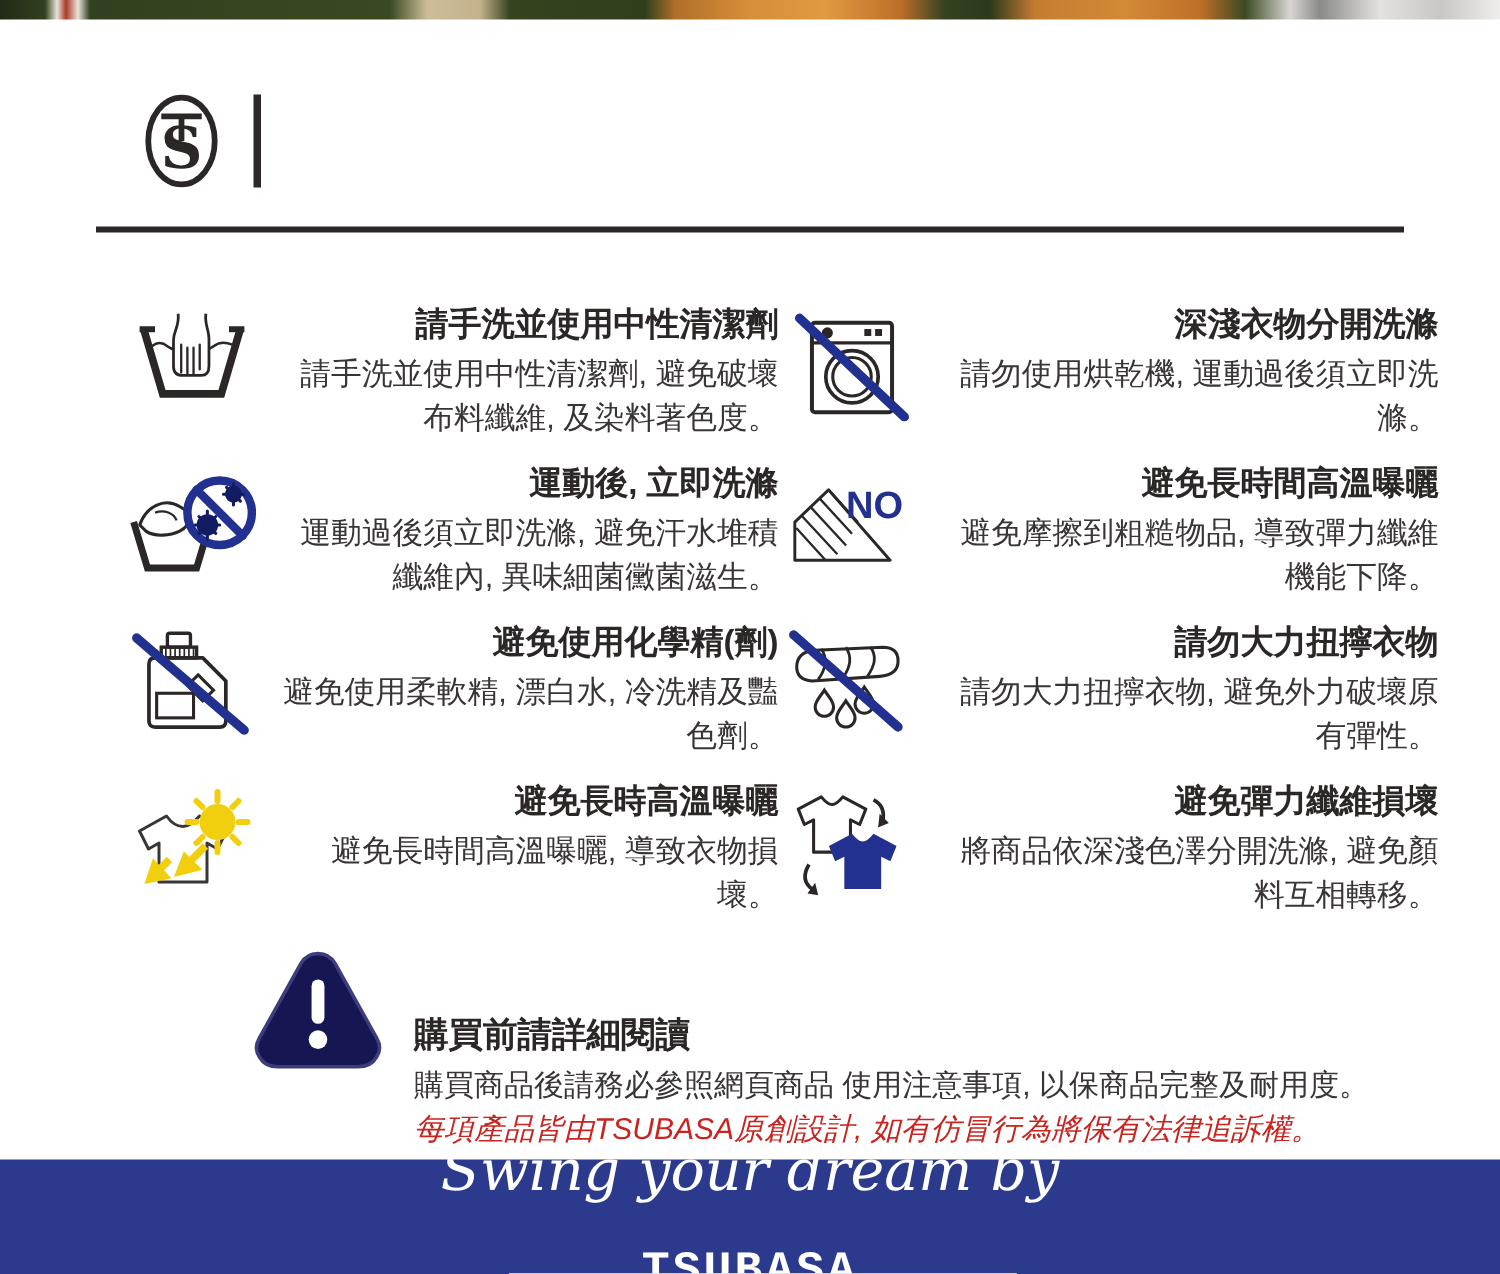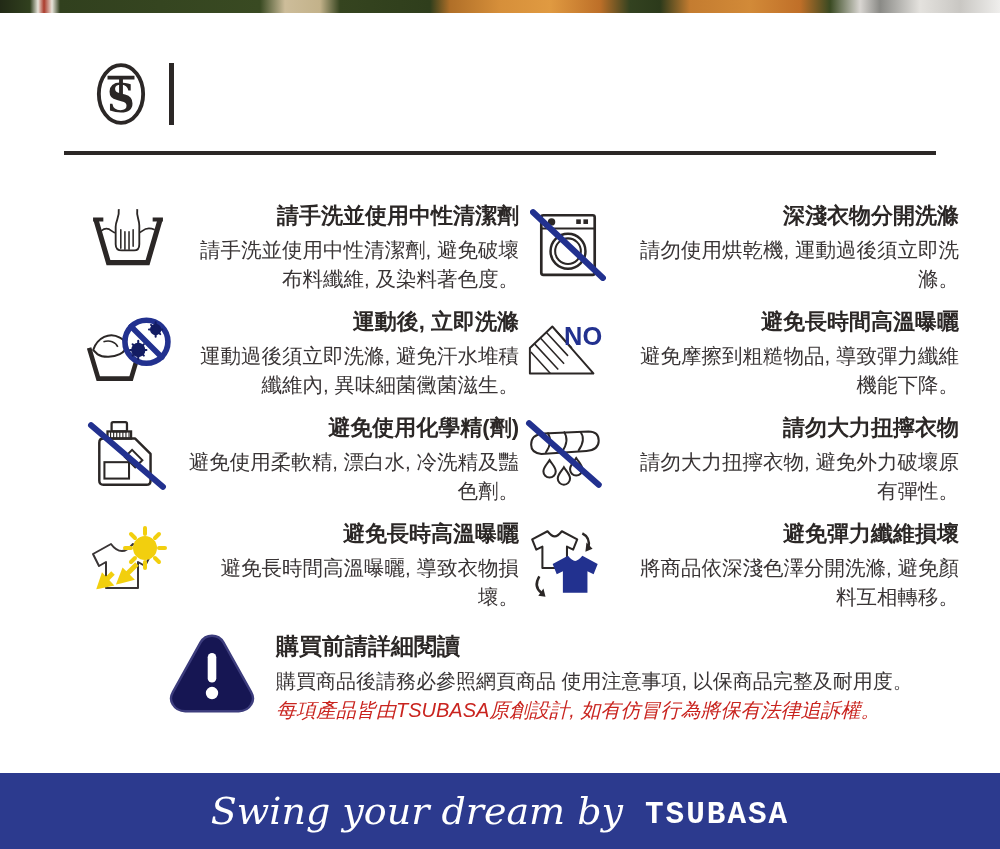--- a/index.html
+++ b/index.html
@@ -43,27 +43,27 @@
     margin:46px 0 0 85px;row-gap:14px;
   }
   .care-item{display:flex;gap:12px;min-height:91px;}
   .icon-box{width:86px;flex:0 0 86px;display:flex;align-items:flex-start;justify-content:center;padding-top:6px;}
   .item-text{width:336px;text-align:right;}
   .item-title{font-size:22px;font-weight:700;color:var(--ink);margin-bottom:4px;}
   .item-body{font-size:20.5px;line-height:29px;color:var(--body-ink);}
 
   .purchase-notice{display:flex;gap:20px;margin:20px 0 0 168px;align-items:flex-start;}
   .notice-text{width:700px;}
-  .notice-title{font-size:23px;font-weight:700;color:var(--ink);margin-bottom:5px;}
+  .notice-title{font-size:23px;font-weight:700;color:var(--ink);margin-bottom:5px;margin-top:43px;}
   .notice-line{font-size:20px;line-height:29px;color:var(--body-ink);}
   .notice-line.red{color:var(--red);font-style:italic;}
 
   .footer-banner{
     margin-top:auto;height:76px;background:var(--footer-navy);
-    display:flex;align-items:center;justify-content:center;gap:22px;color:#fff;
+    display:flex;align-items:center;justify-content:center;gap:22px;color:#fff;flex-direction:column;
   }
   .footer-script{font-family:"DejaVu Serif",serif;font-style:italic;font-size:38px;font-weight:500;}
   .footer-brand{font-size:31px;font-weight:800;letter-spacing:2px;margin-top:6px;font-family:Liberation Mono, monospace;}
 
   svg{display:block;}
   .stroke{stroke:var(--ink);fill:none;}
 </style>
 </head>
 <body>
 

